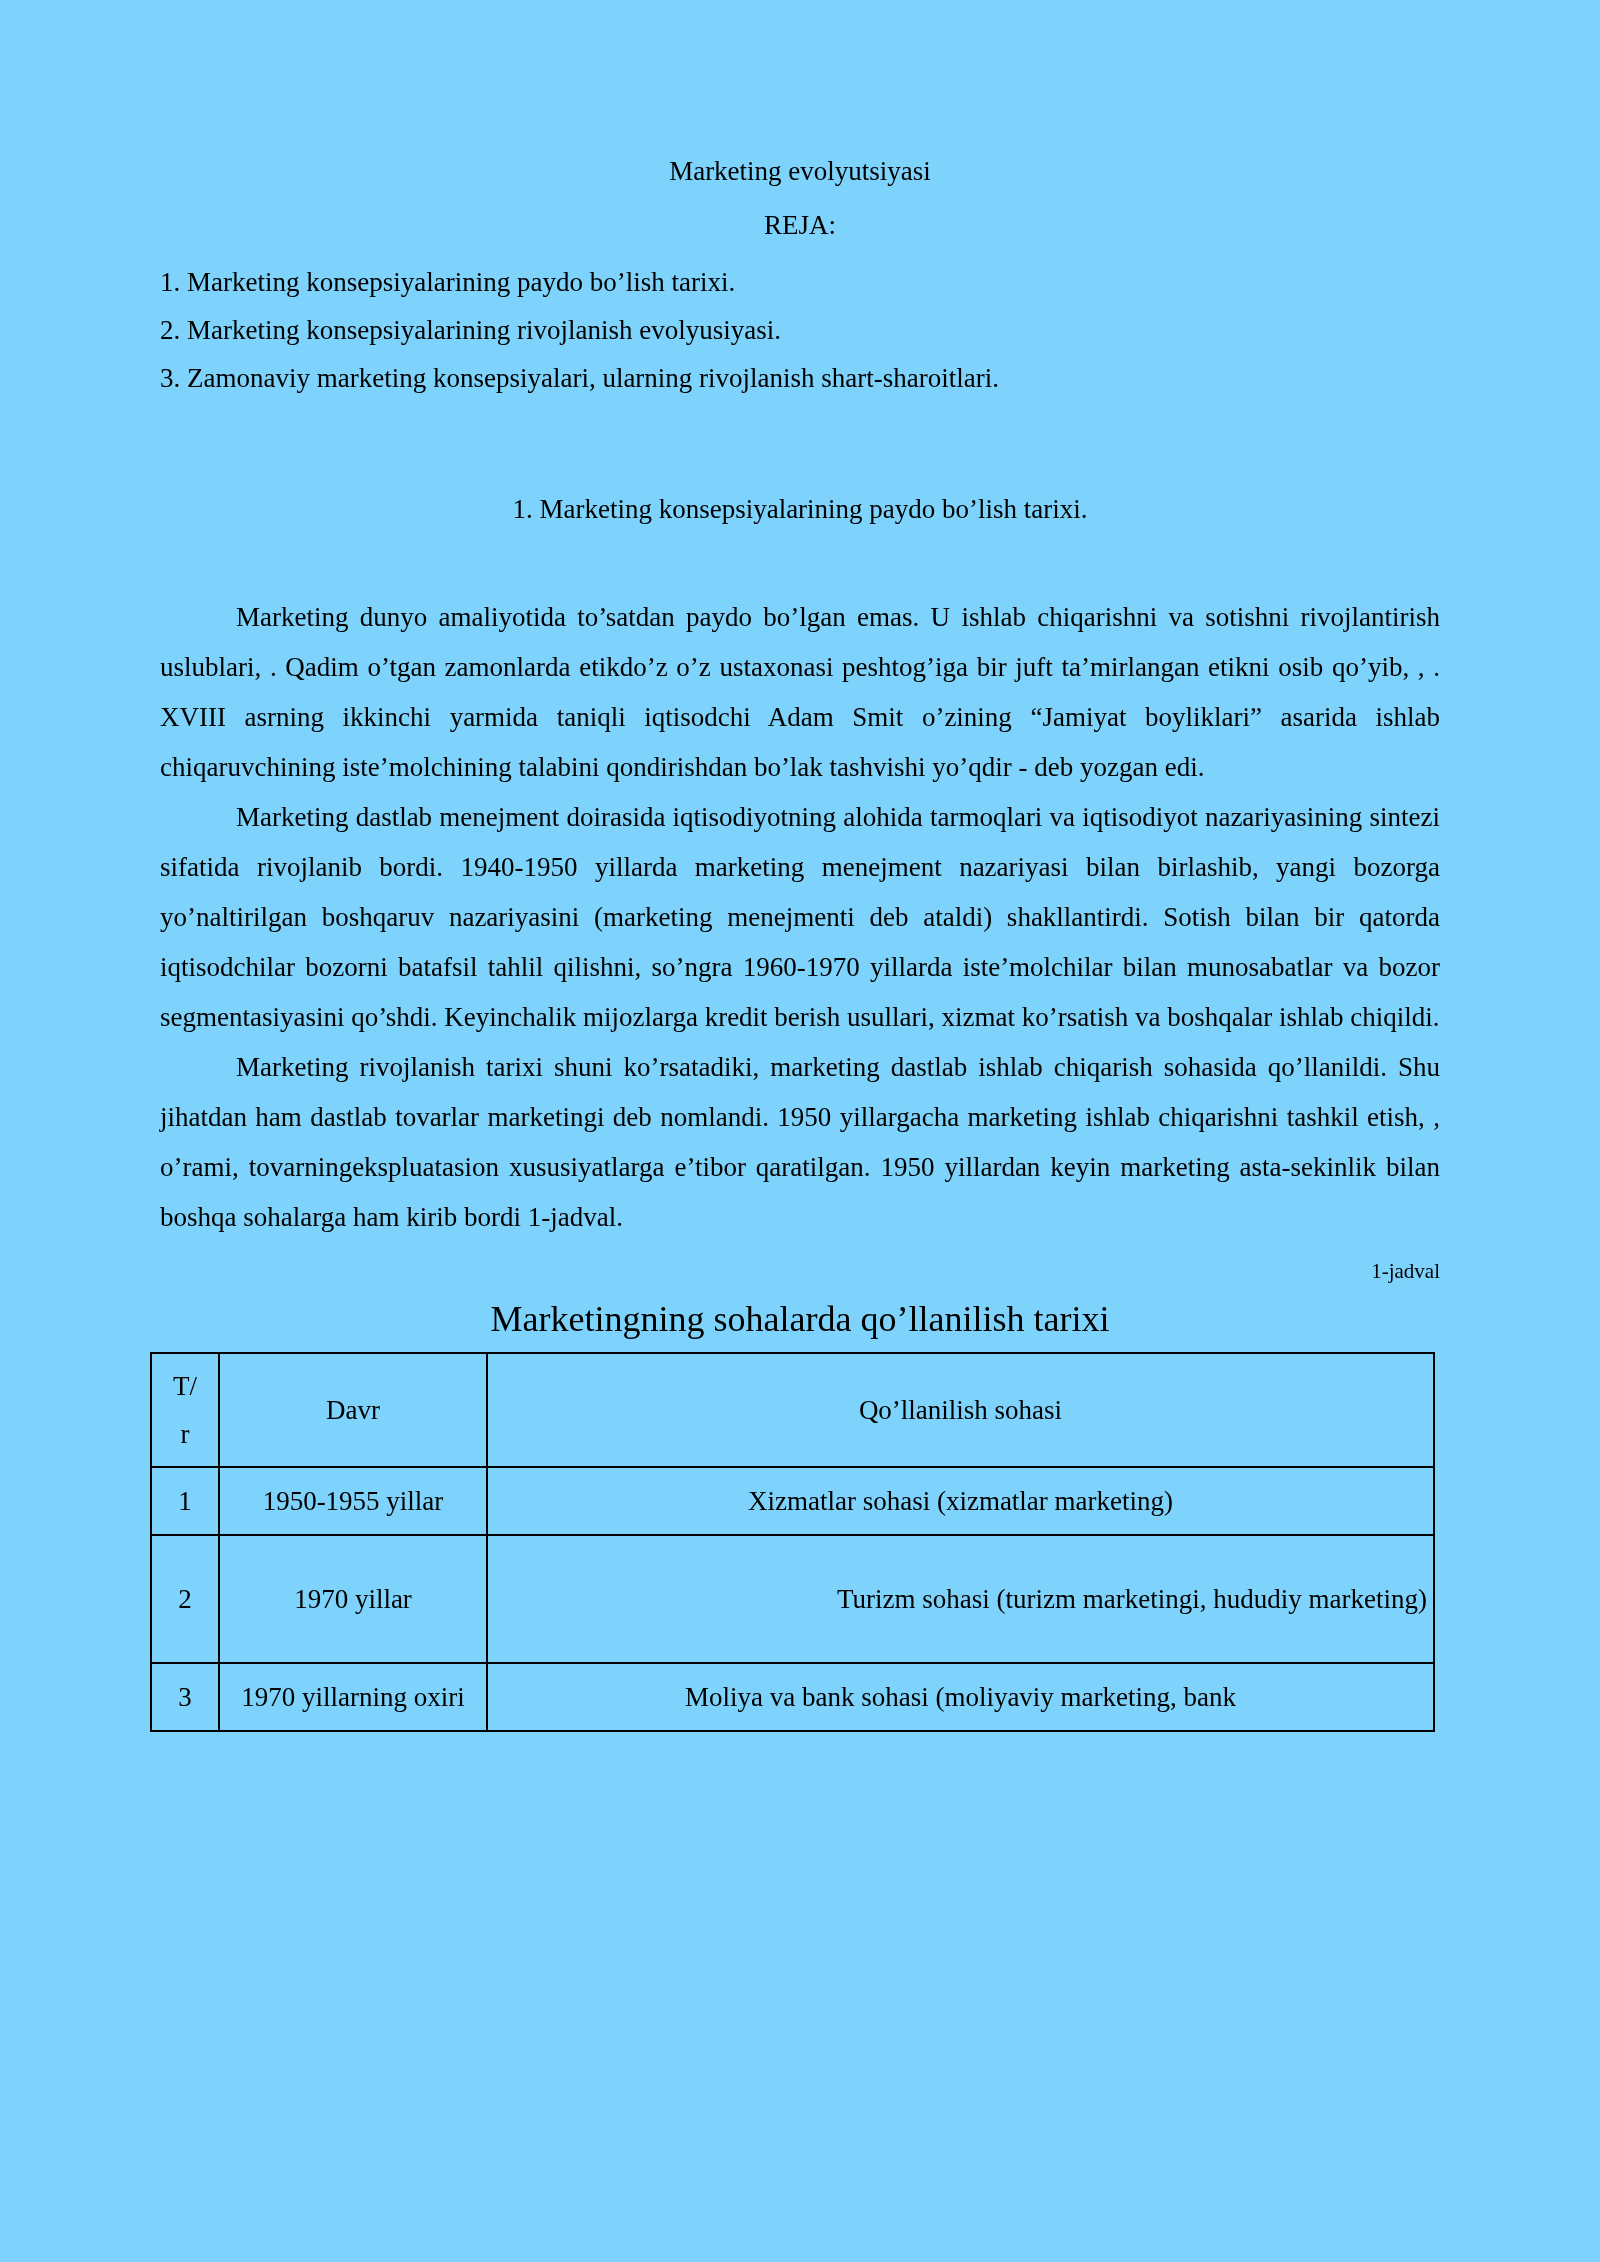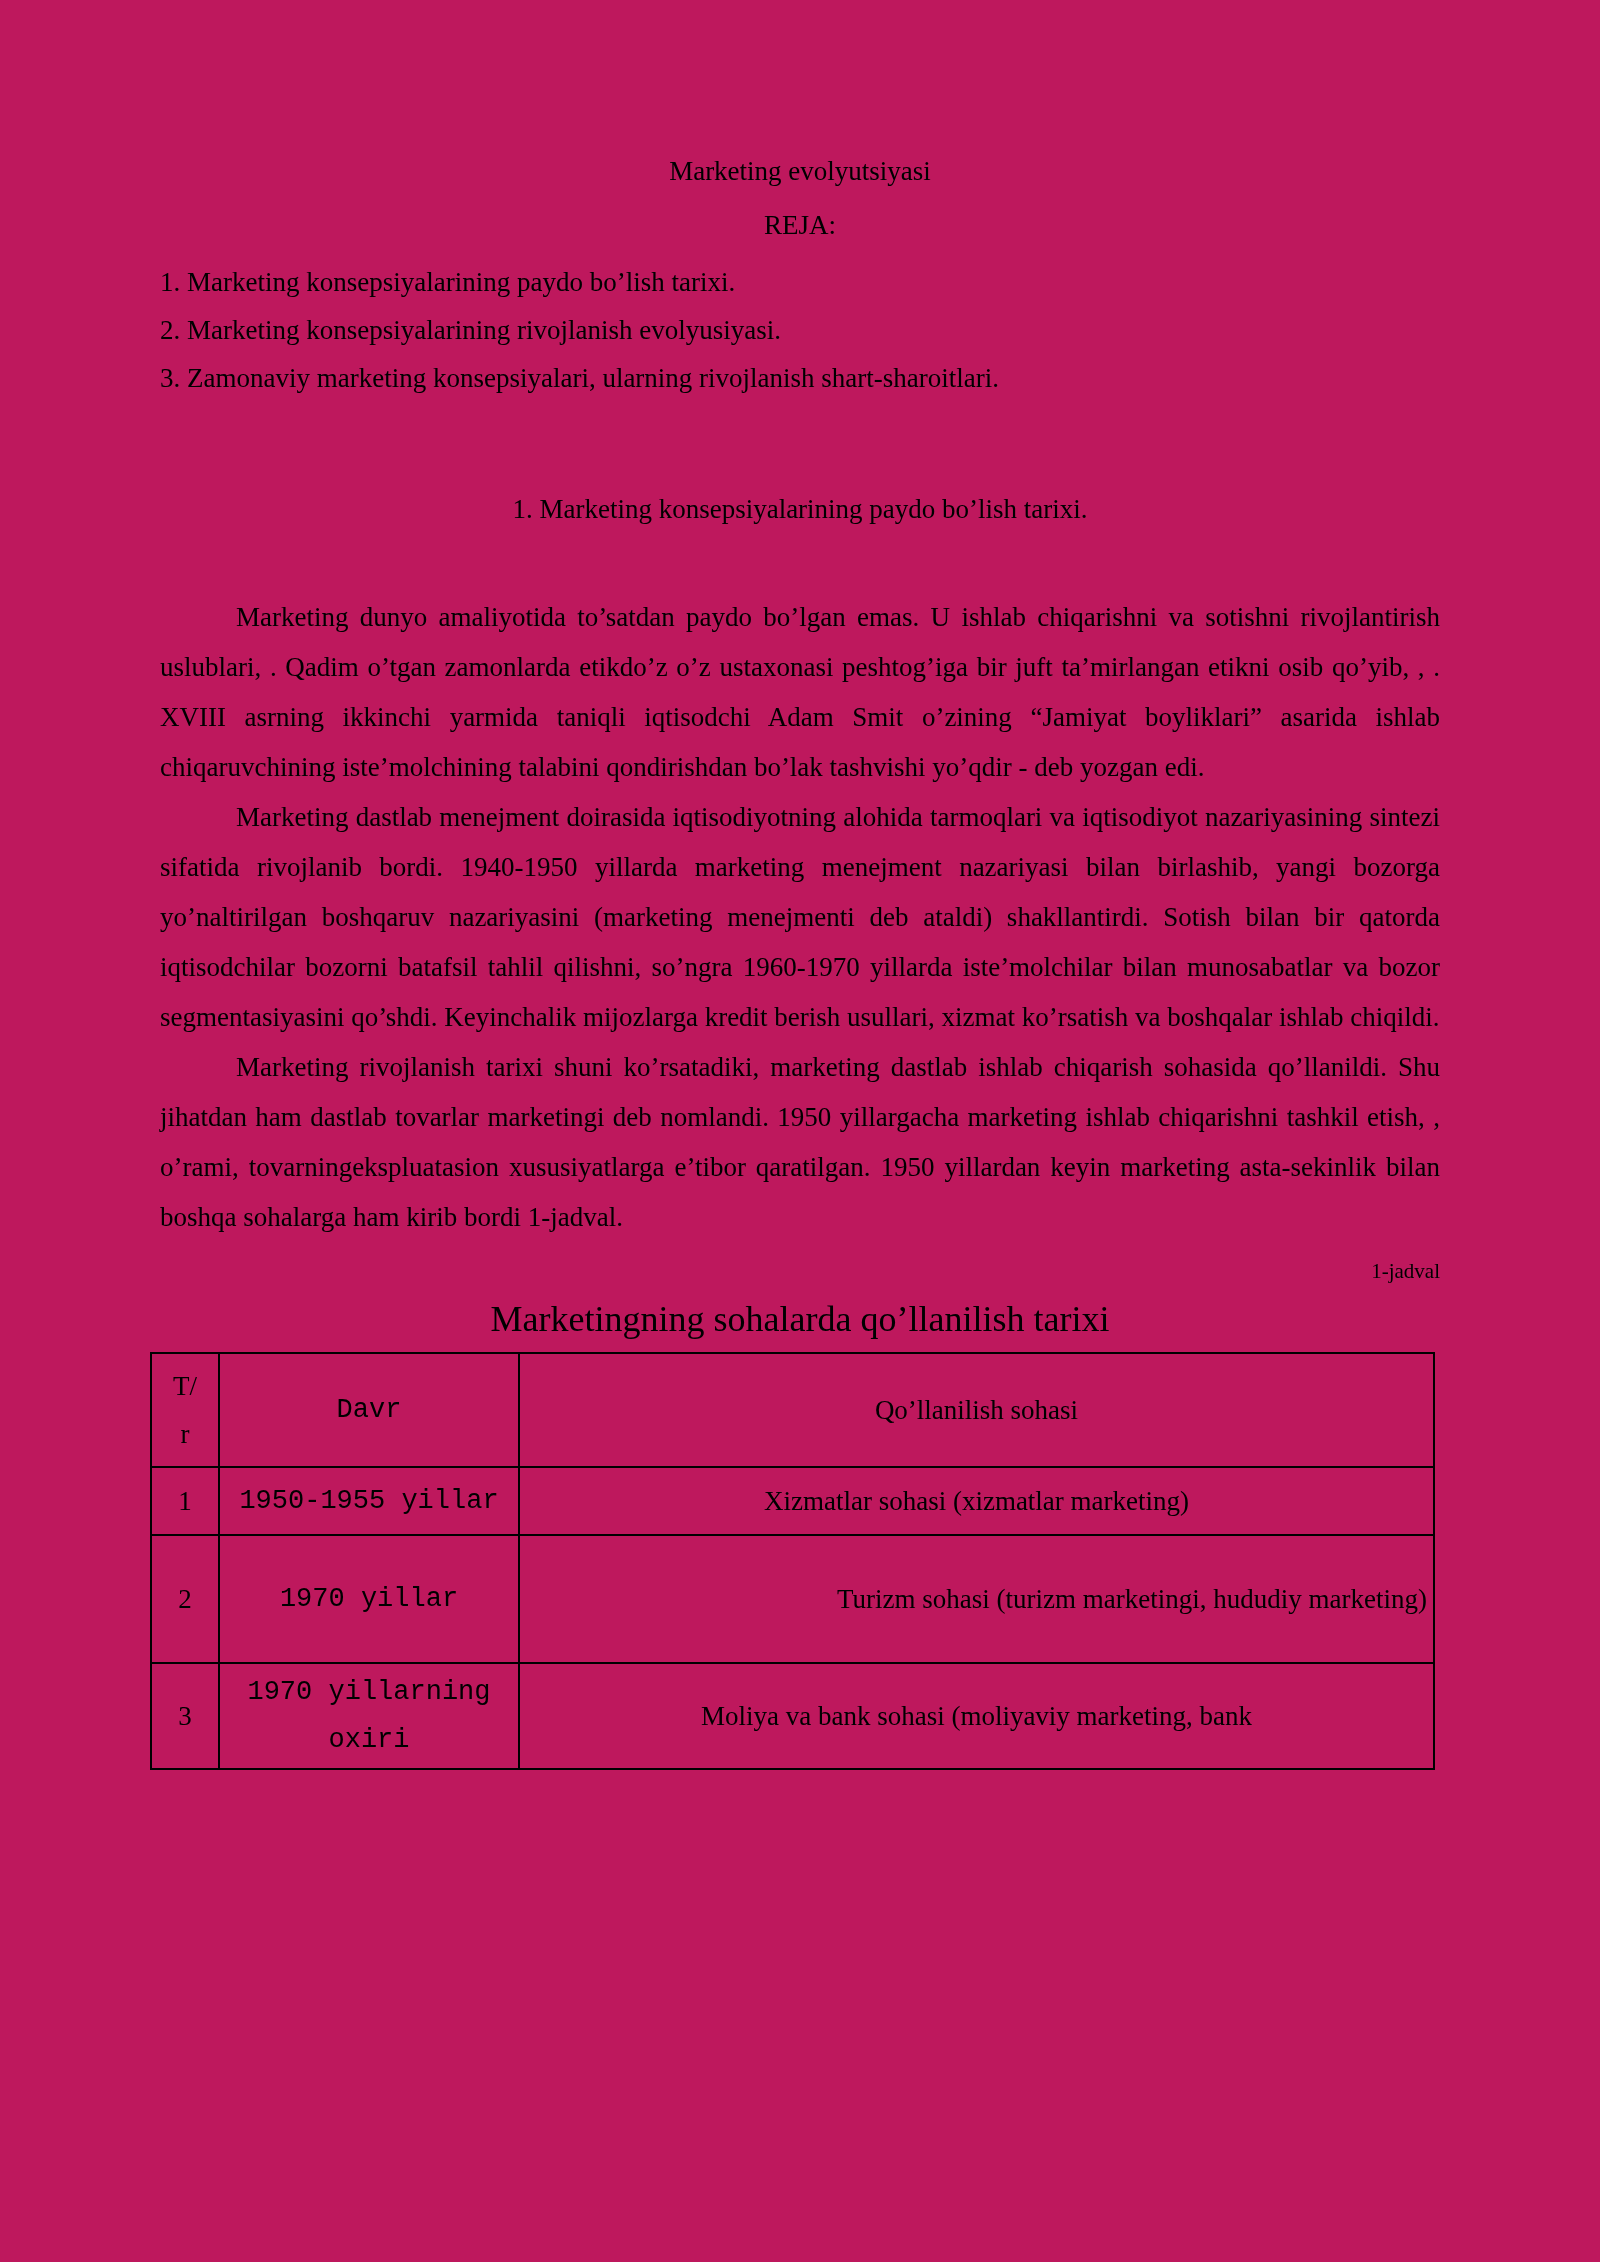--- a/index.html
+++ b/index.html
@@ -13,21 +13,21 @@
     font-family: "Liberation Serif", "DejaVu Serif", serif;
     color: #000000;
     -webkit-font-smoothing: antialiased;
   }
   .page {
     position: relative;
     width: 1600px;
     min-height: 2262px;
     box-sizing: border-box;
     padding: 148px 160px 60px 160px;
-    background: #be185d;
+    background: #7dd3fc;
   }
   .doc-title,
   .reja-label {
     text-align: center;
     font-size: 27px;
     line-height: 46px;
     margin: 0;
   }
   .reja-label {
     margin-top: 8px;
@@ -84,21 +84,21 @@
   table.data-table td,
   table.data-table th {
     border: 2px solid #000000;
     font-size: 27px;
     line-height: 48px;
     padding: 4px 6px;
     vertical-align: middle;
     font-weight: normal;
   }
   .col-tr { width: 68px; text-align: center; }
-  .col-davr { width: 300px; text-align: center; font-family: Liberation Mono, monospace; }
+  .col-davr { width: 268px; text-align: center; }
   .col-soha { text-align: center; }
   th.hdr {
     font-weight: bold;
     text-align: center;
   }
   th.hdr-tr {
     font-weight: bold;
     text-align: center;
     vertical-align: top;
     padding-top: 8px;

